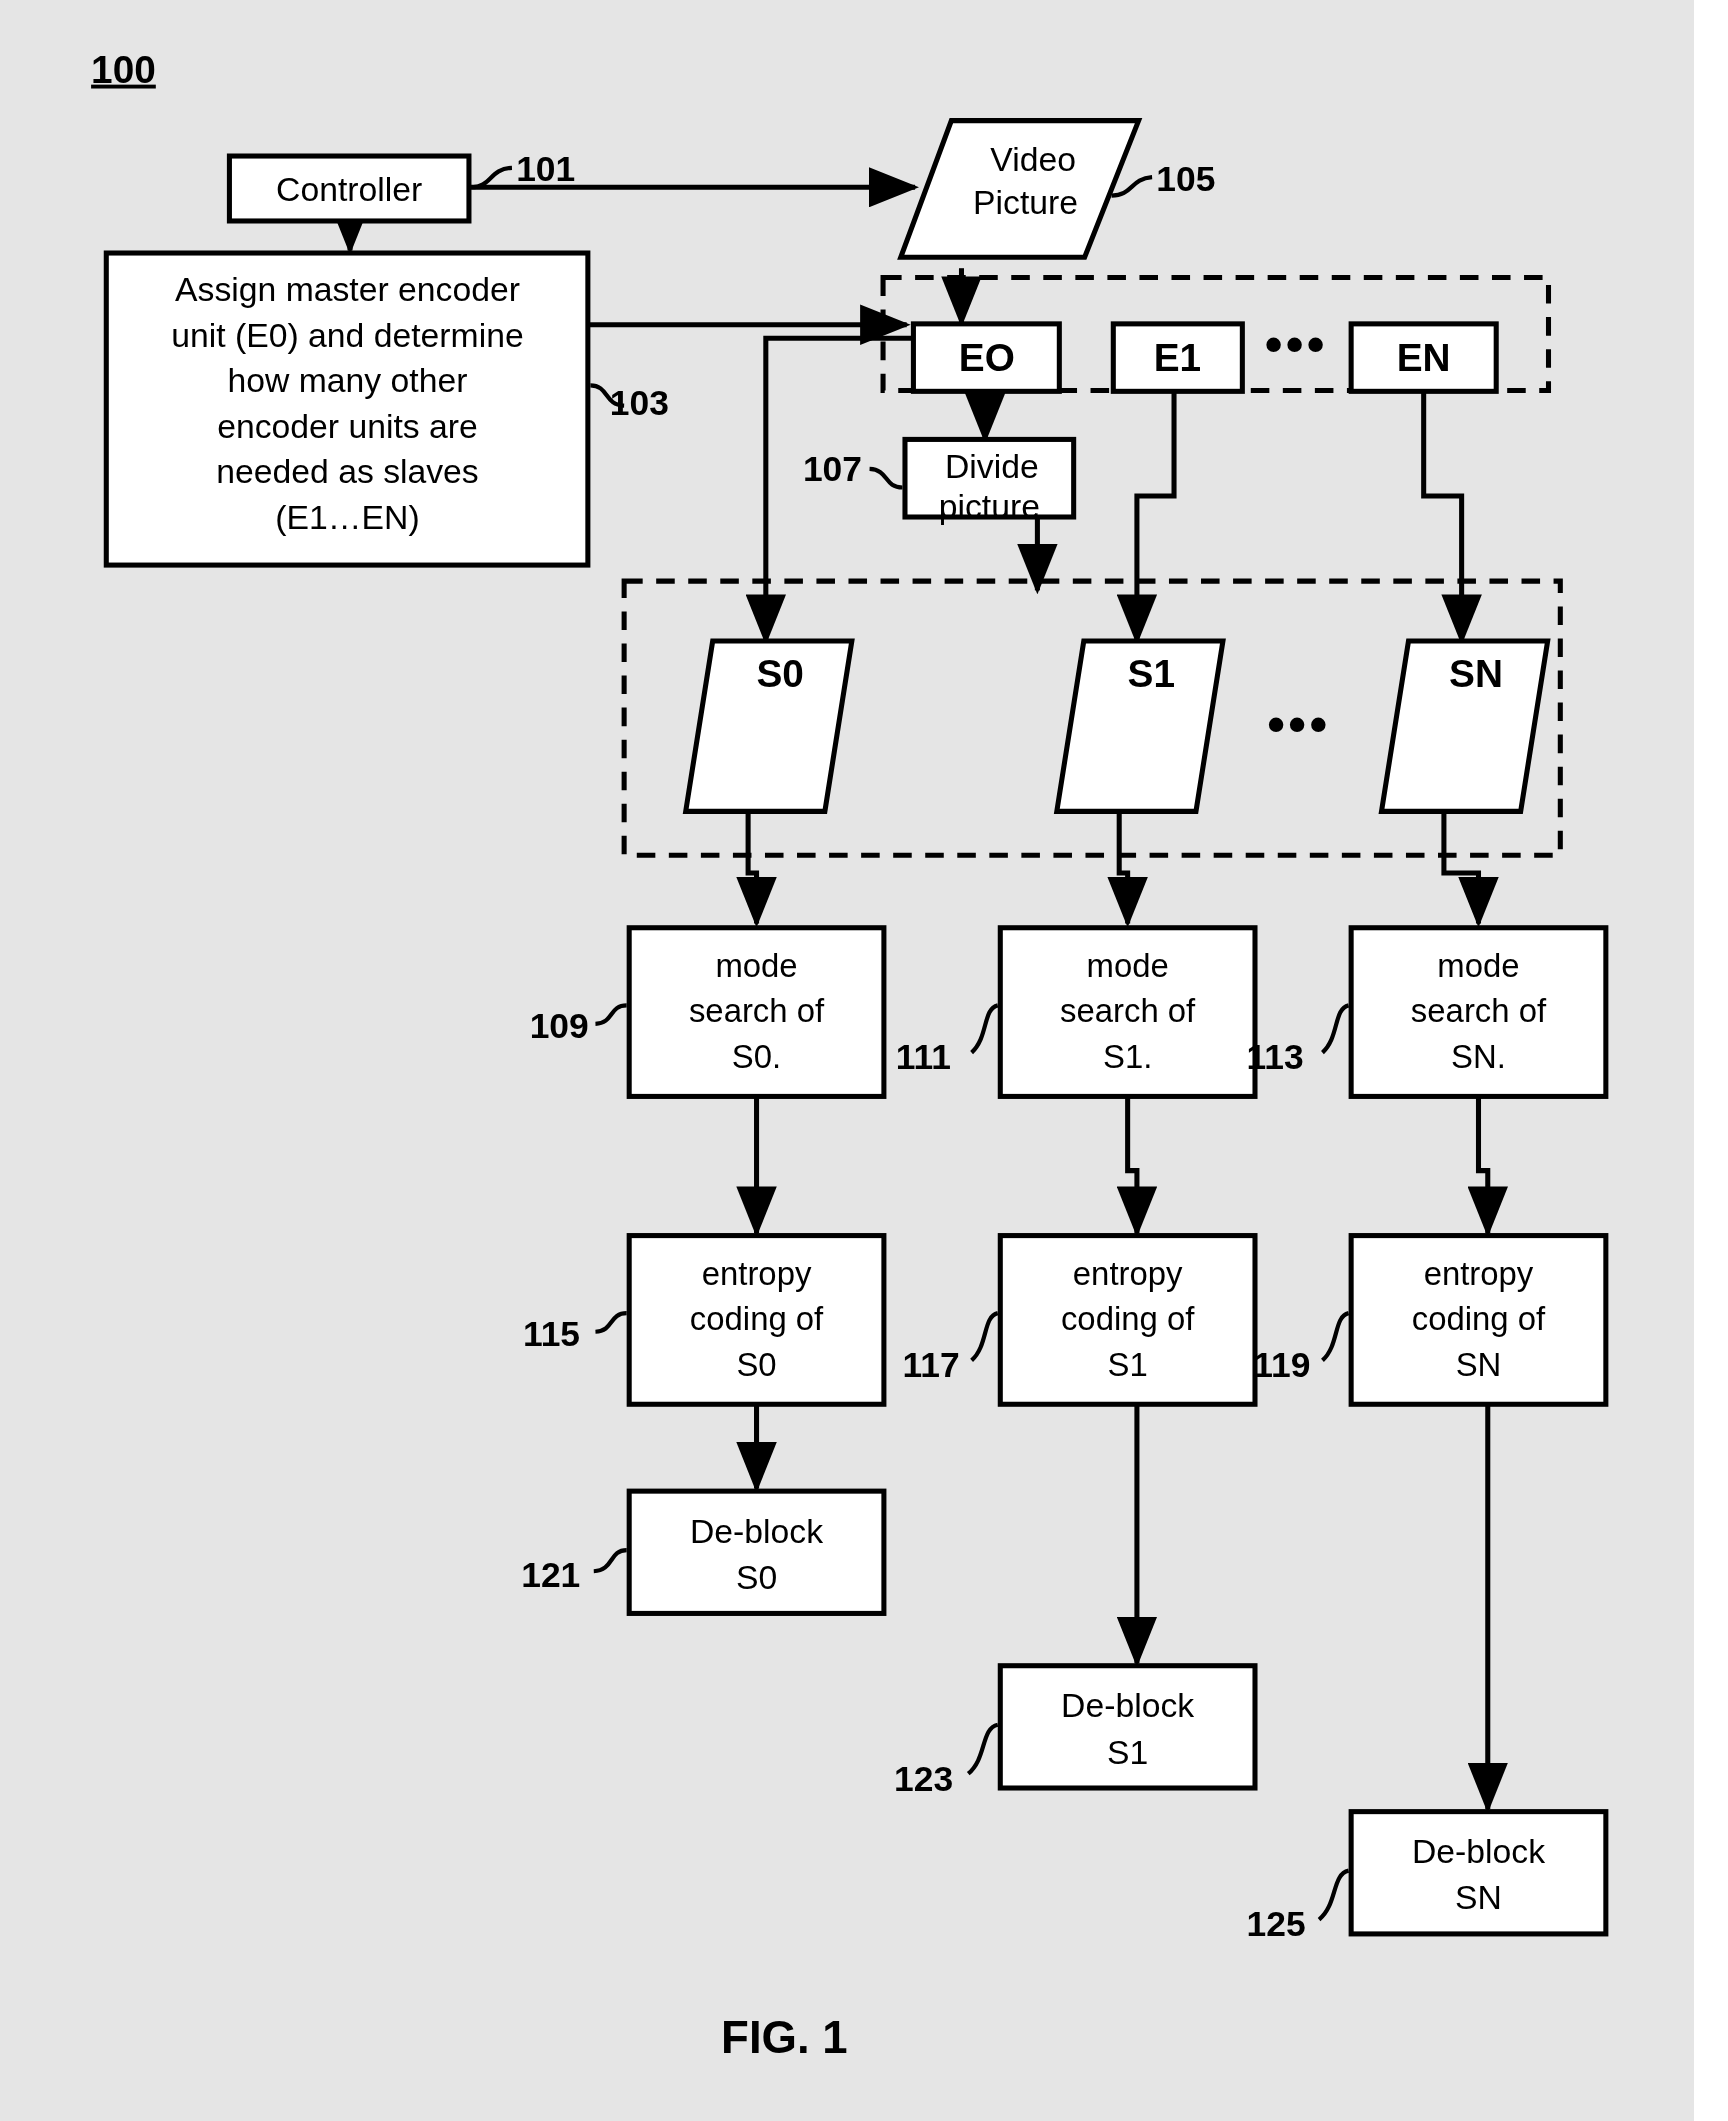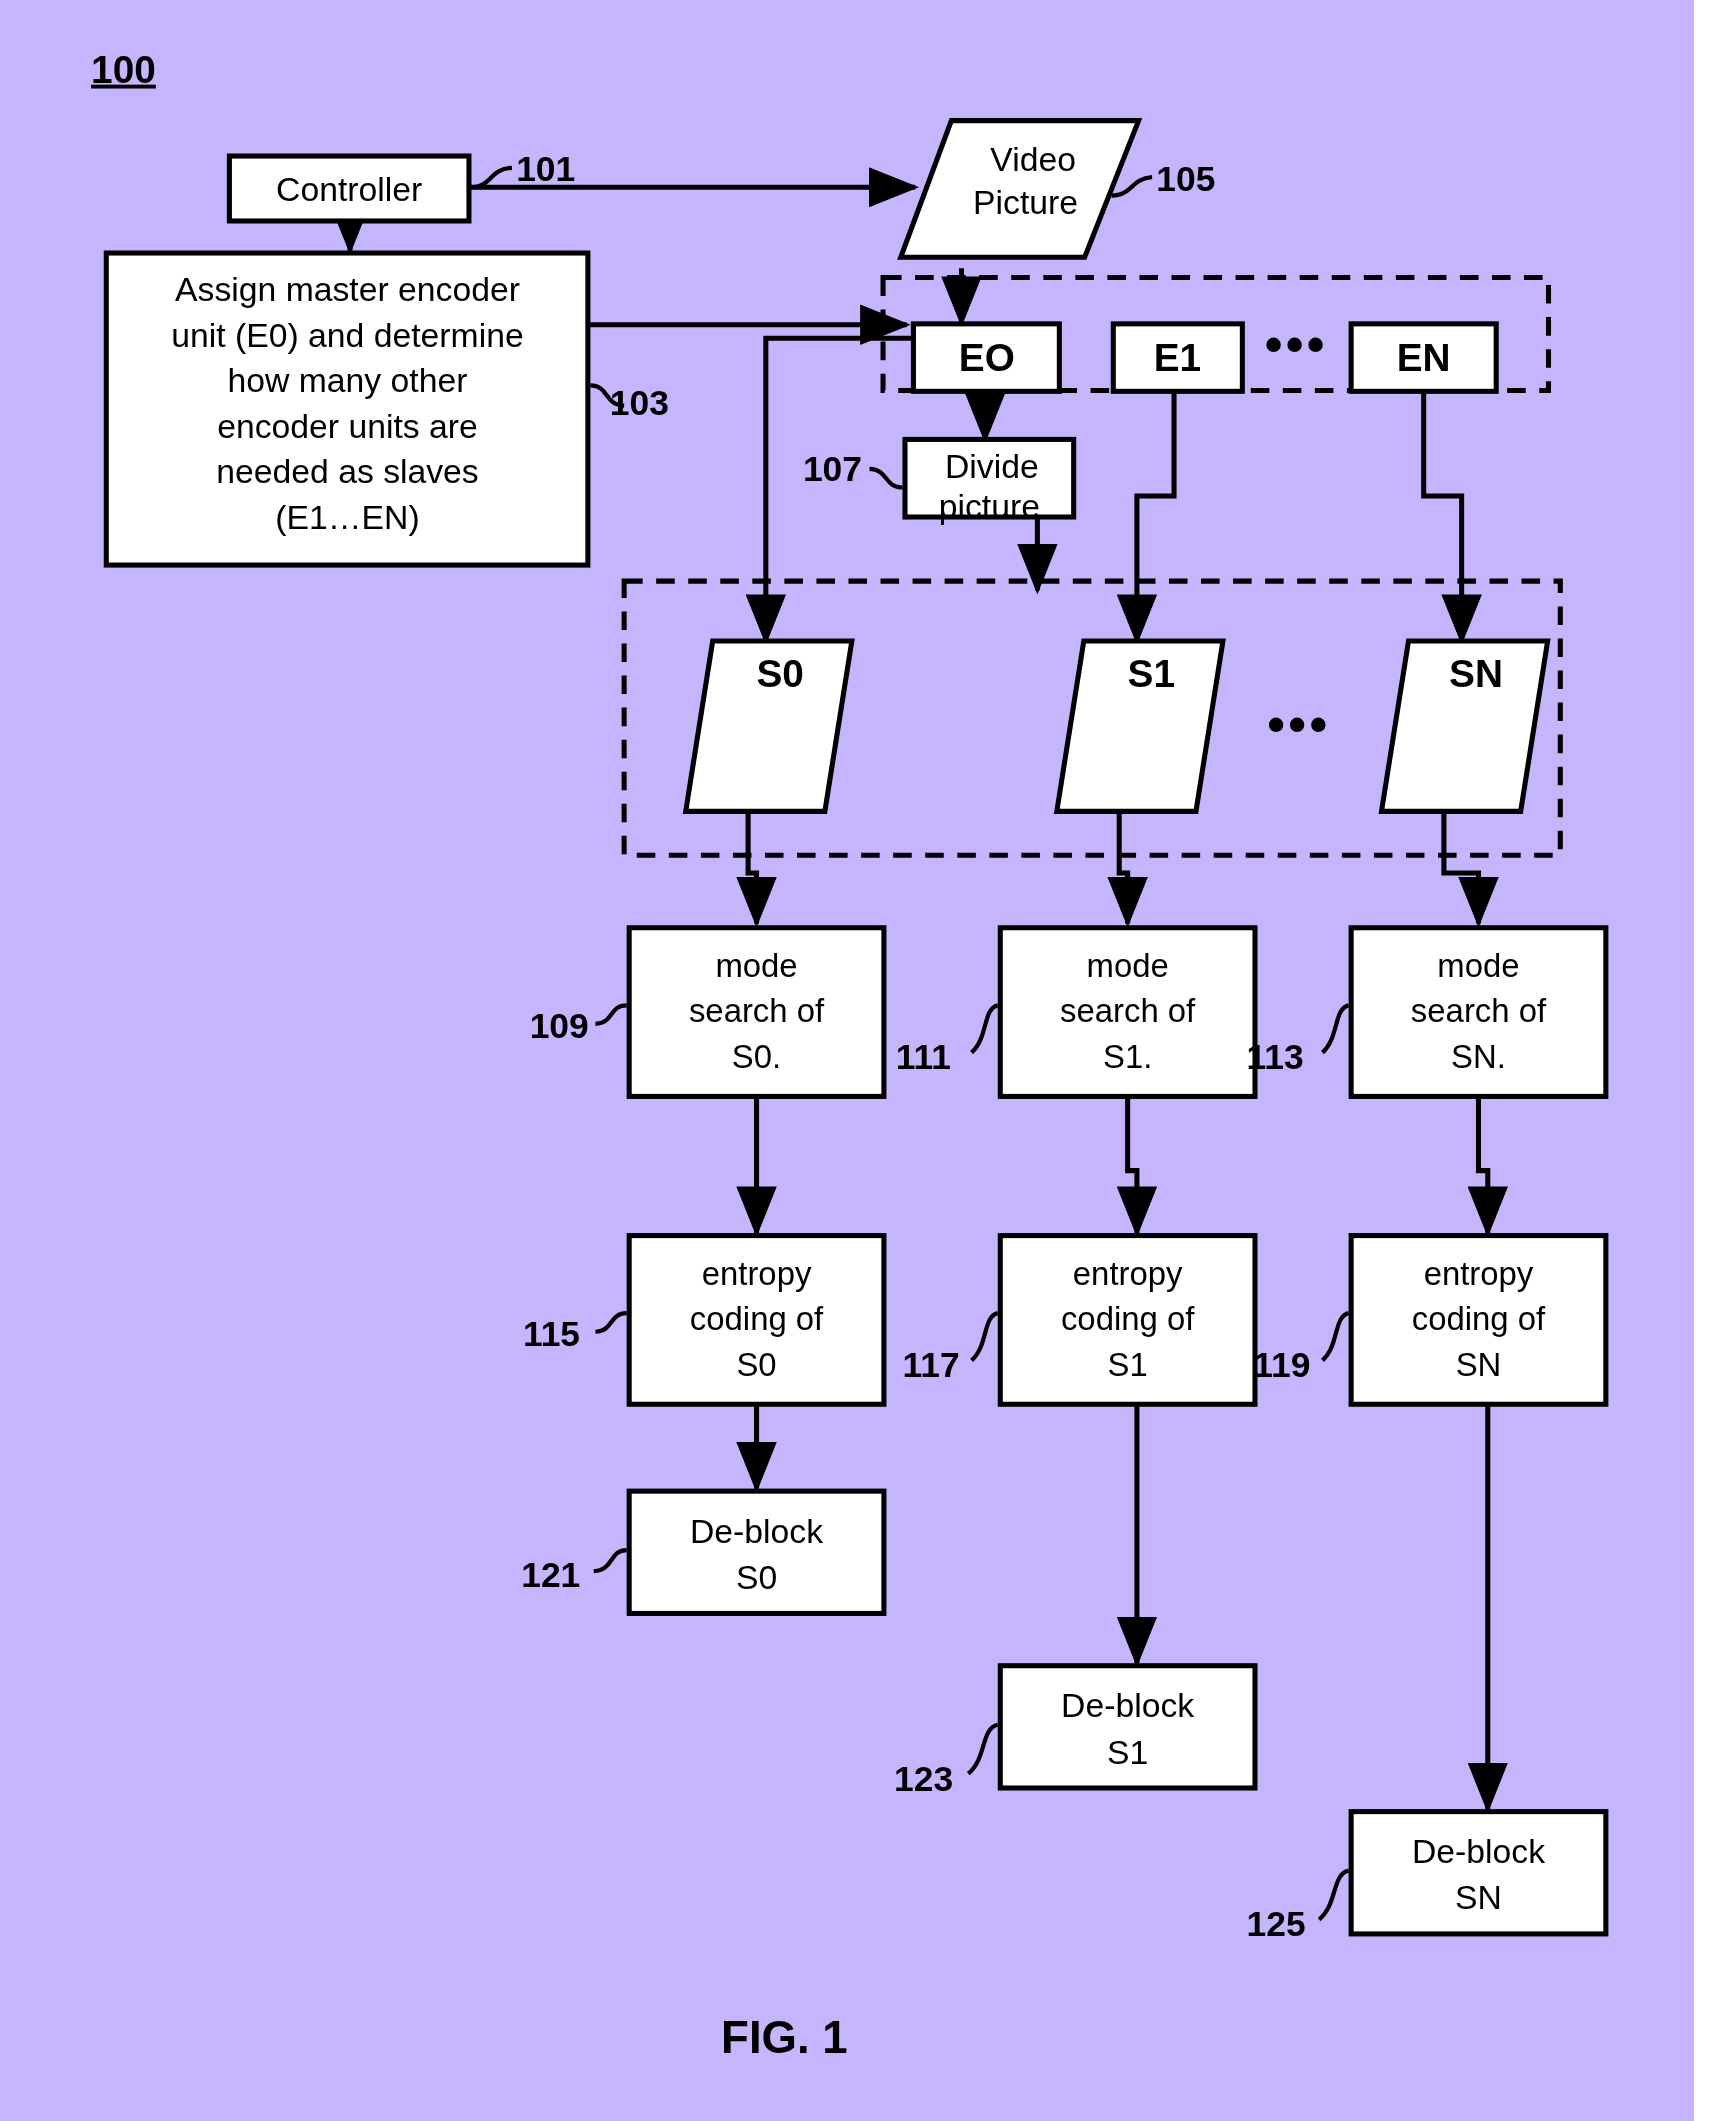--- a/index.html
+++ b/index.html
@@ -11,21 +11,21 @@
     width: 1729px;
     height: 2122px;
     font-family: "Liberation Sans", sans-serif;
     color: #000000;
     overflow: hidden;
   }
   #figure-root {
     position: relative;
     width: 1694px;
     height: 2122px;
-    background: #c4b5fd;
+    background: #e5e5e5;
   }
   svg.diagram {
     display: block;
     width: 1729px;
     height: 2122px;
   }
   .box-shape {
     fill: #ffffff;
     stroke: #000000;
     stroke-width: 6;

